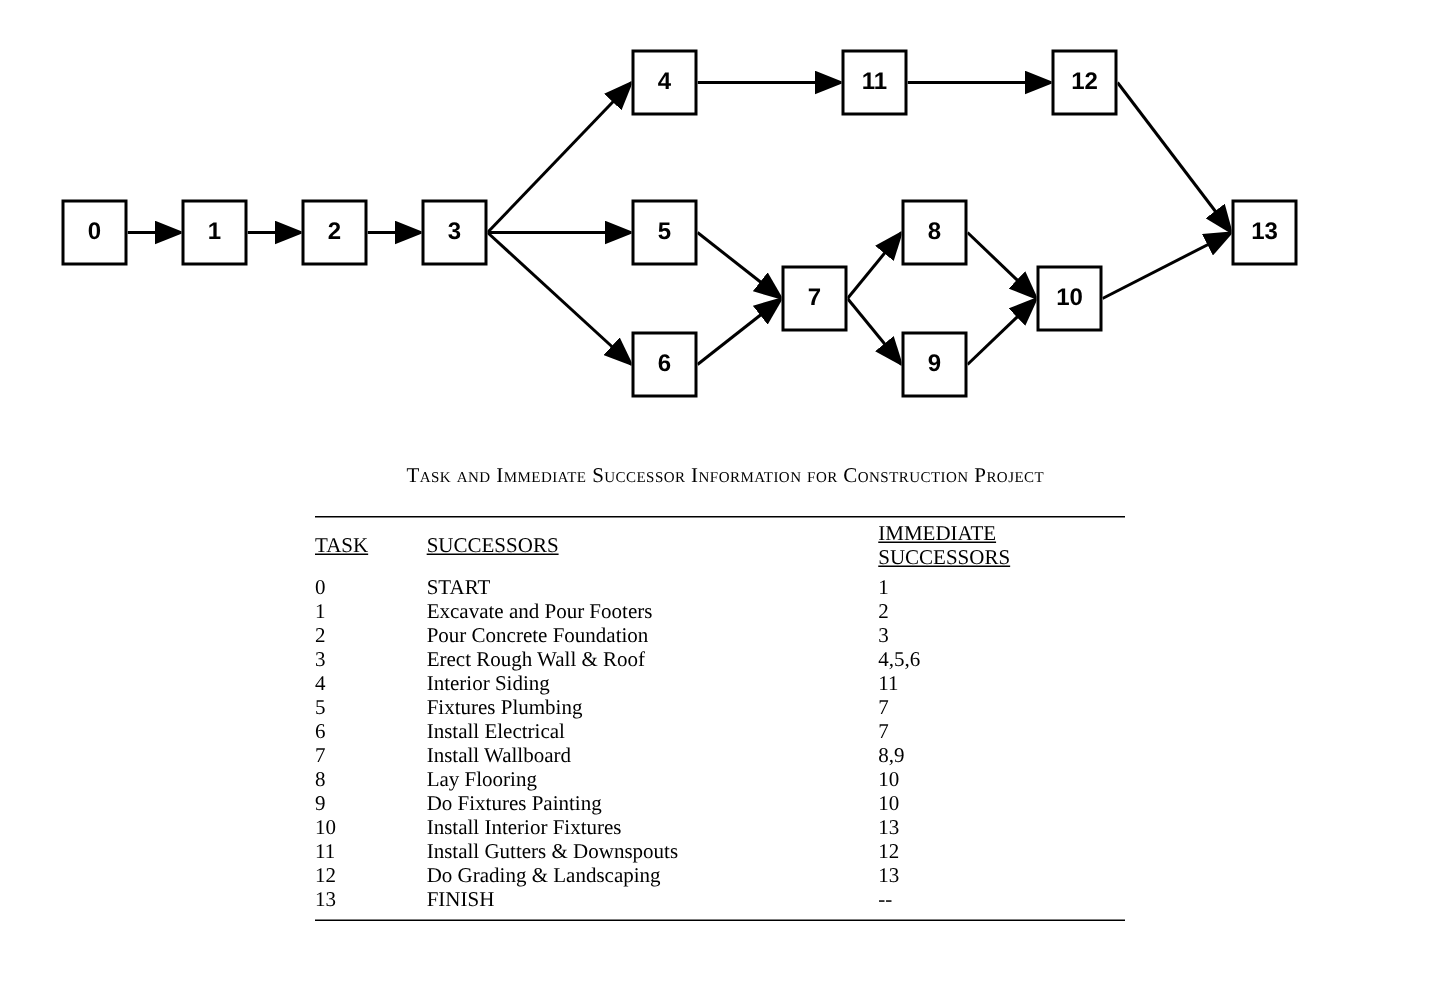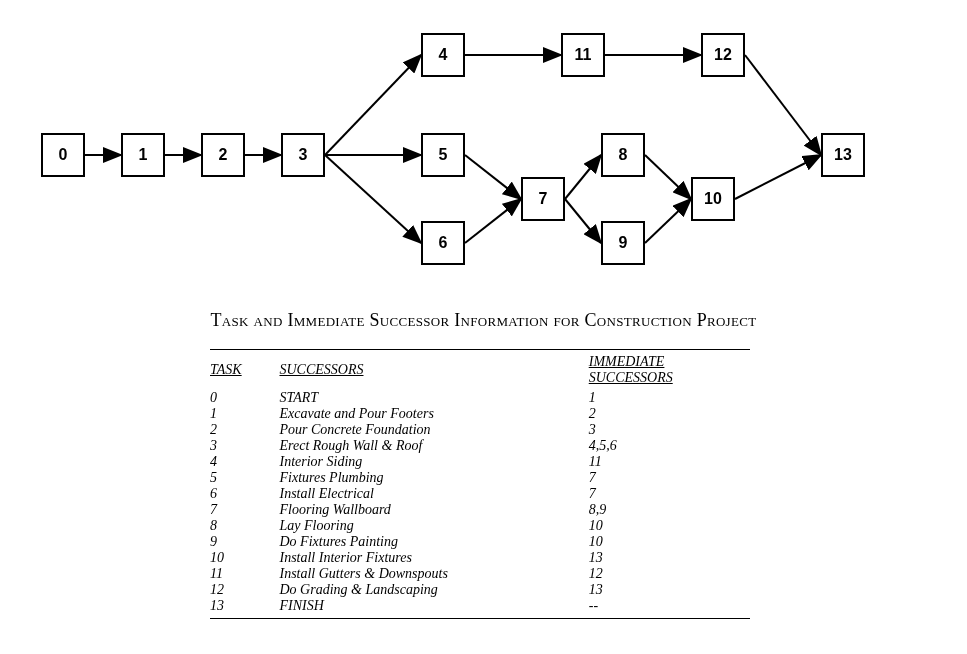--- a/index.html
+++ b/index.html
@@ -34,32 +34,31 @@
     position: absolute;
     top: 0; left: 0;
     width: 967px;
     height: 300px;
     pointer-events: none;
   }
   .caption {
     margin-top: 10px;
     text-align: center;
     font-variant: small-caps;
-    font-size: 18px;
+    font-size: 14px;
     letter-spacing: 0.3px;
   }
   .table-wrap {
     width: 540px;
     margin: 18px 0 0 210px;
   }
   table {
     border-collapse: collapse;
     width: 100%;
     font-size: 14px;
-    font-style: italic;
   }
   thead th {
     text-align: left;
     font-weight: normal;
     text-decoration: underline;
     padding: 2px 8px 4px 0;
   }
   thead th.succ-head {
     white-space: pre-line;
   }
@@ -190,21 +189,21 @@
           <td>Fixtures Plumbing</td>
           <td>7</td>
         </tr>
         <tr>
           <td>6</td>
           <td>Install Electrical</td>
           <td>7</td>
         </tr>
         <tr>
           <td>7</td>
-          <td>Flooring Wallboard</td>
+          <td>Install Wallboard</td>
           <td>8,9</td>
         </tr>
         <tr>
           <td>8</td>
           <td>Lay Flooring</td>
           <td>10</td>
         </tr>
         <tr>
           <td>9</td>
           <td>Do Fixtures Painting</td>

